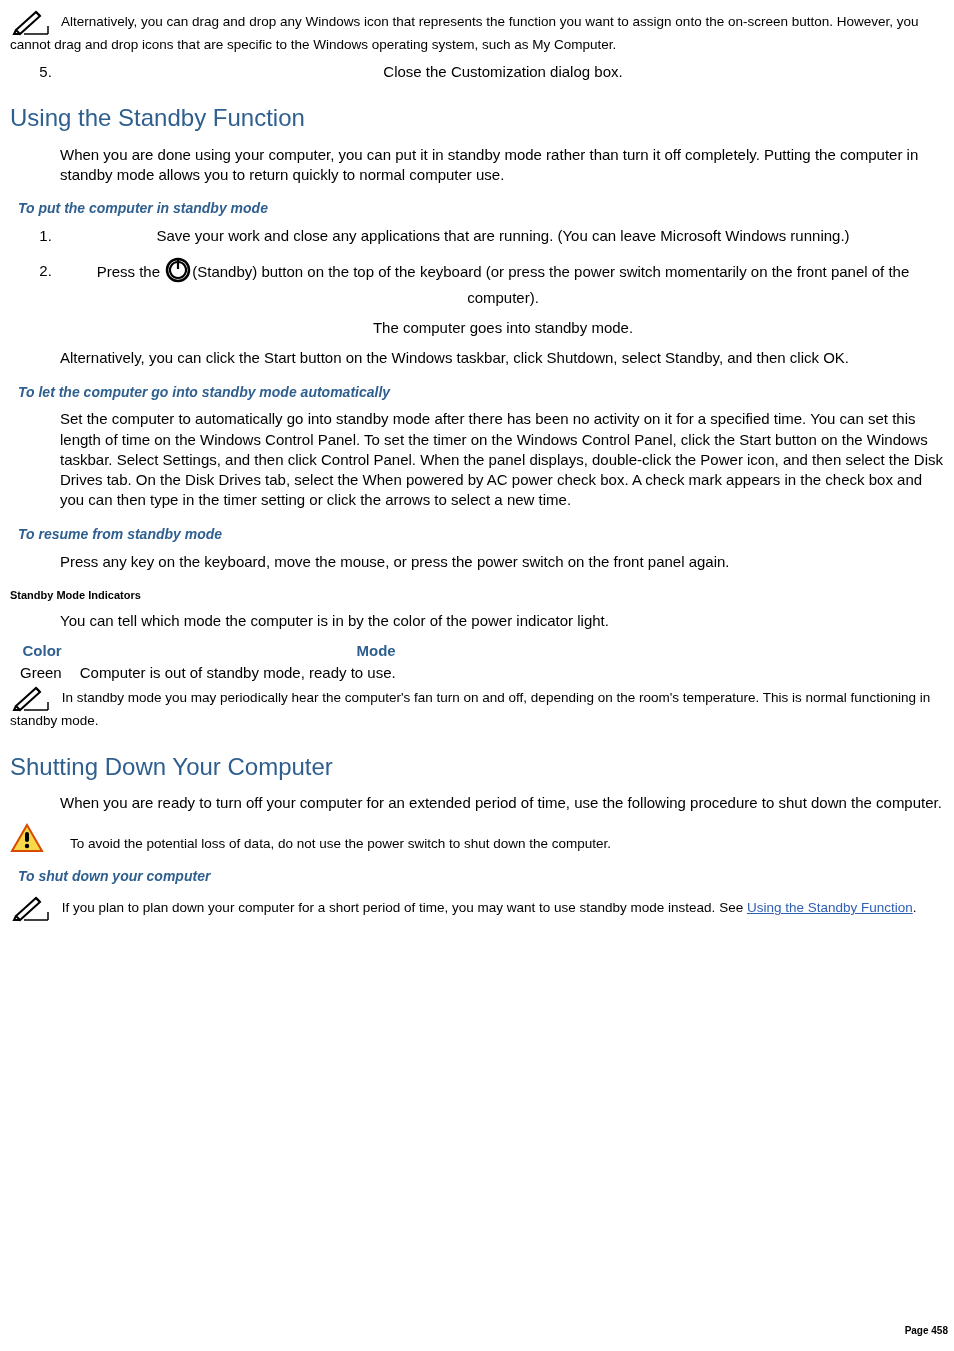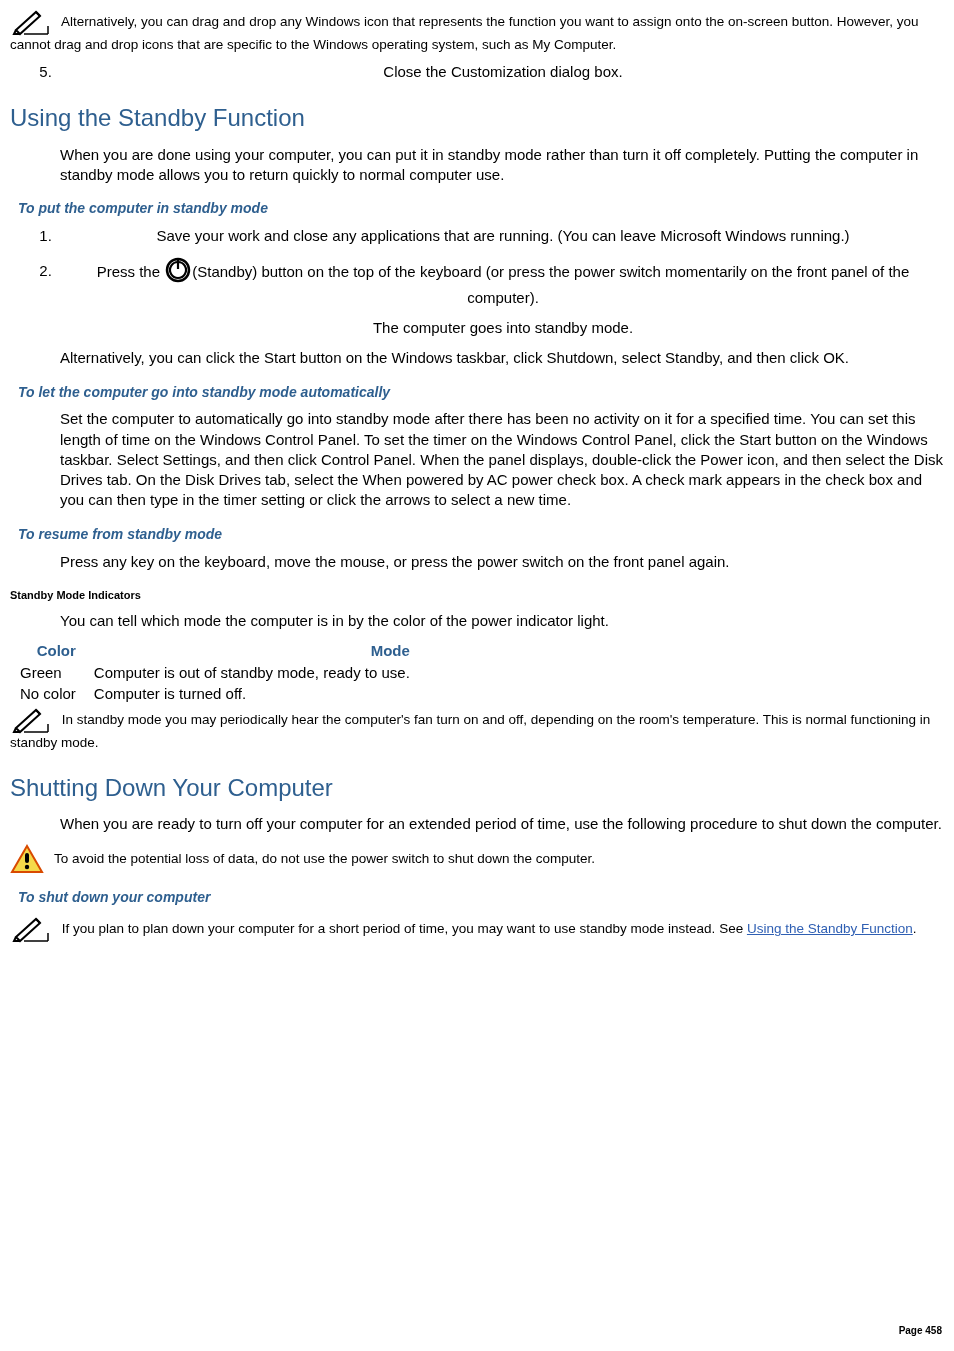--- a/index.html
+++ b/index.html
@@ -72,35 +72,35 @@
     text-align: right;
     color: #2e5f8f;
     font-weight: bold;
     padding: 0 18px 2px 0;
   }
   table.mode-table td {
     padding: 0 18px 1px 0;
   }
   .warn-row {
     display: flex;
-    align-items: center;
-    gap: 10px;
+    align-items: flex-end;
+    gap: 26px;
     margin: 10px 0;
   }
   .warn-icon svg {
     display: block;
   }
   a.link {
     color: #2f5fb3;
     text-decoration: underline;
   }
   .page-num {
     position: fixed;
     bottom: 14px;
-    right: 12px;
+    right: 6px;
     font-size: 10px;
     font-weight: bold;
   }
 </style>
 </head>
 <body>
 
 <div class="note">
   <span class="note-icon">
     <svg width="42" height="28" viewBox="0 0 42 28">
@@ -163,24 +163,20 @@
     <tr>
       <th>Color</th>
       <th>Mode</th>
     </tr>
   </thead>
   <tbody>
     <tr>
       <td>Green</td>
       <td>Computer is out of standby mode, ready to use.</td>
     </tr>
-    <tr>
-      <td>No color</td>
-      <td>Computer is turned off.</td>
-    </tr>
   </tbody>
 </table>
 
 <div class="note">
   <span class="note-icon">
     <svg width="42" height="28" viewBox="0 0 42 28">
       <g stroke="#000" stroke-width="2" fill="none">
         <path d="M6 22 L26 4 L30 8 L10 26 Z"></path>
         <path d="M6 22 L4 26 L10 26"></path>
         <path d="M26 4 L30 8"></path>

